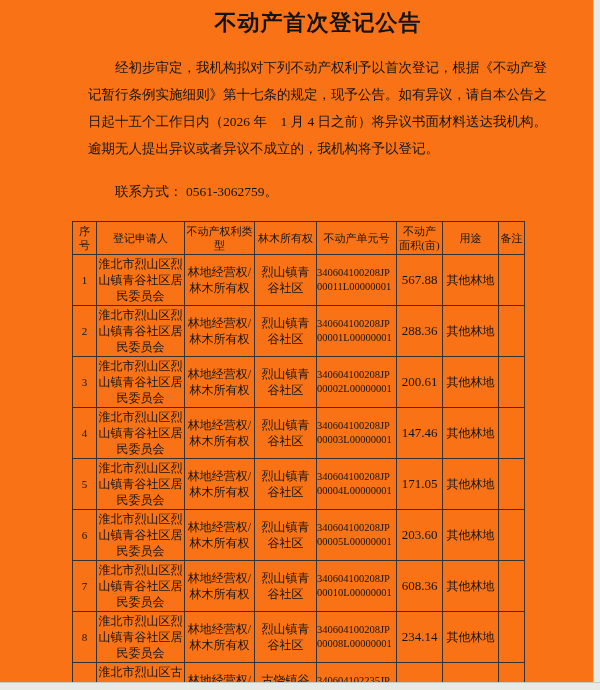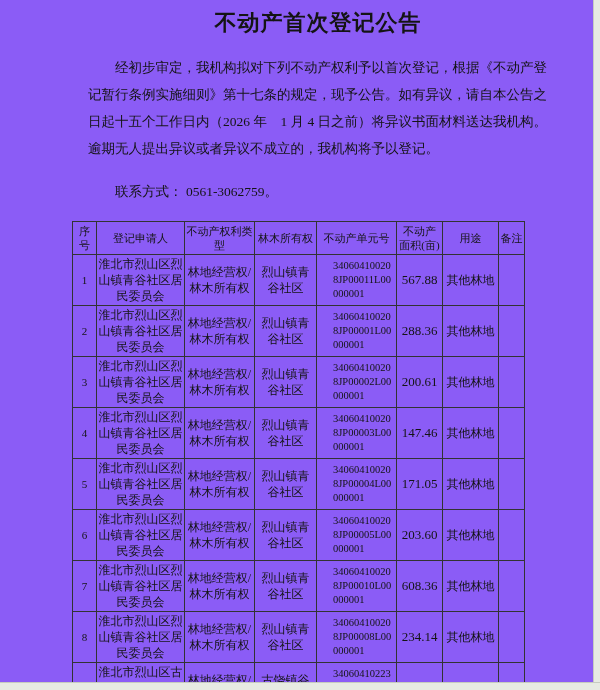--- a/index.html
+++ b/index.html
@@ -9,21 +9,21 @@
     height: 690px;
     background: #ffffff;
     overflow: hidden;
     font-family: "Liberation Serif", "DejaVu Serif", serif;
     color: #141414;
   }
   .page {
     position: relative;
     width: 600px;
     height: 690px;
-    background: #8b5cf6;
+    background: #f97316;
   }
   .content {
     padding: 2px 36px 0 72px;
     box-sizing: border-box;
   }
   .doc-title {
     font-size: 22px;
     font-weight: bold;
     text-align: center;
     margin: 6px 0 10px 0;
@@ -62,21 +62,21 @@
     line-height: 16px;
     height: 47px;
     word-break: break-all;
   }
   
   table.reg-table td:nth-child(1) { font-size: 11px; }
   table.reg-table td:nth-child(5) {
     font-size: 10.5px;
     line-height: 14px;
     text-align: left;
-    padding-left: 16px;
+    padding-left: 0;
     letter-spacing: 0;
   }
   table.reg-table td:nth-child(6) { font-size: 13px; }
   .edge-right {
     position: absolute;
     top: 0;
     right: 0;
     width: 6px;
     height: 690px;
     background: #e7ebe3;

